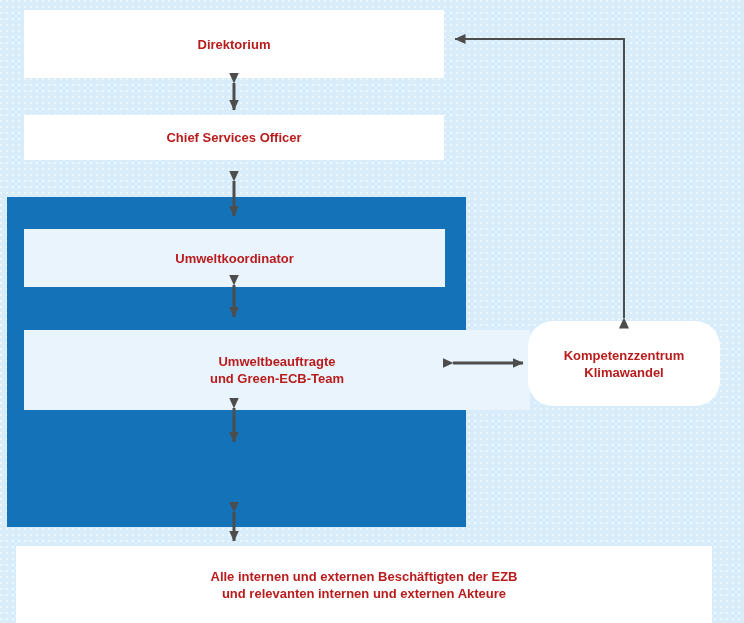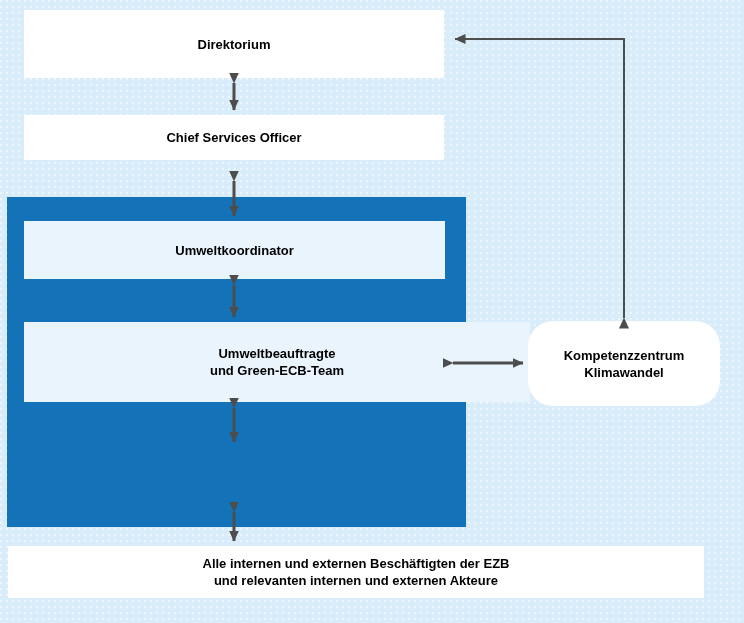--- a/index.html
+++ b/index.html
@@ -21,28 +21,28 @@
   }
 
   
   .node {
     position: absolute;
     box-sizing: border-box;
     display: flex;
     align-items: center;
     justify-content: center;
     text-align: center;
-    color: #000000;
+    color: #b91c1c;
     font-weight: bold;
     font-size: 13px;
     line-height: 17px;
     z-index: 3;
   }
   .node.white  { background: #ffffff; }
-  .node.tinted { background: #eaf4fd; }
+  .node.tinted { background: #eaf4fd; margin-top: 8px; }
 
   
   #group-panel {
     position: absolute;
     left: 7px;
     top: 197px;
     width: 459px;
     height: 330px;
     background: #1372b8;
     z-index: 2;
@@ -79,21 +79,21 @@
   <div class="node tinted" style="left:24px; top:221px; width:421px; height:58px;">
     <span class="node-label">Umweltkoordinator</span>
   </div>
 
   <div class="node tinted" style="left:24px; top:322px; width:506px; height:80px;">
     <span class="node-label">Umweltbeauftragte
 und Green-ECB-Team</span>
   </div>
 
 
-  <div class="node white" style="left:8px; top:546px; width:696px; height:52px;">
+  <div class="node white" style="left:16px; top:546px; width:696px; height:78px;">
     <span class="node-label">Alle internen und externen Beschäftigten der EZB
 und relevanten internen und externen Akteure</span>
   </div>
 
   <div class="node white" style="left:528px; top:321px; width:192px; height:85px;border-radius:25px;">
     <span class="node-label">Kompetenzzentrum
 Klimawandel</span>
   </div>
 
   <svg class="arrow-layer" viewBox="0 0 744 623" width="744" height="623">

